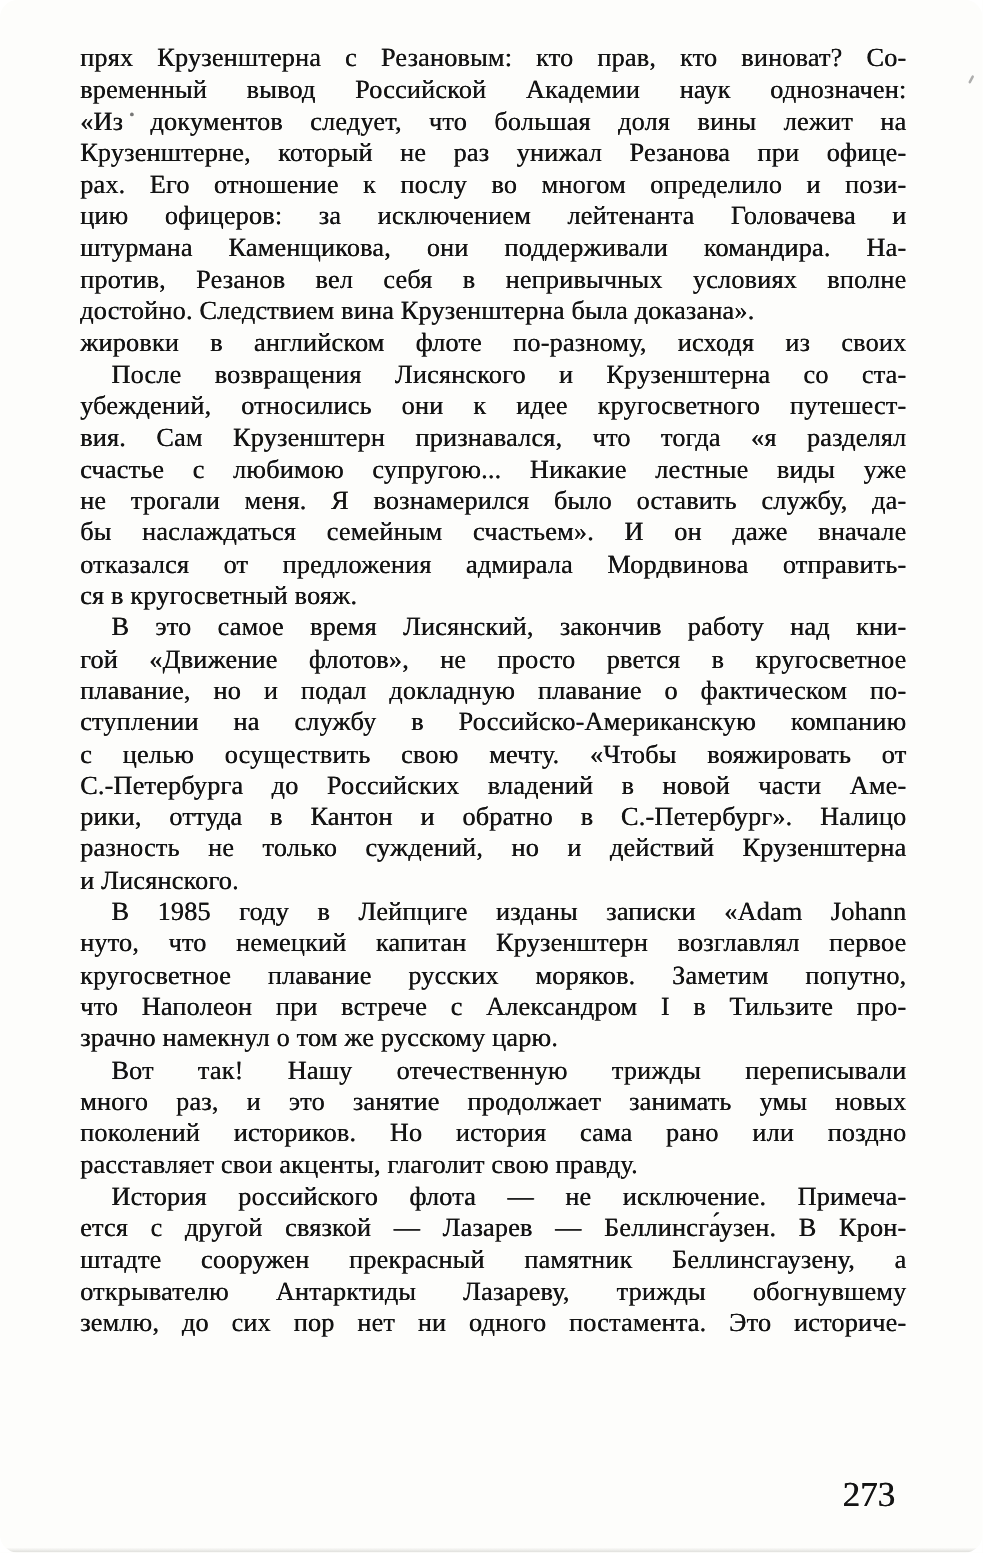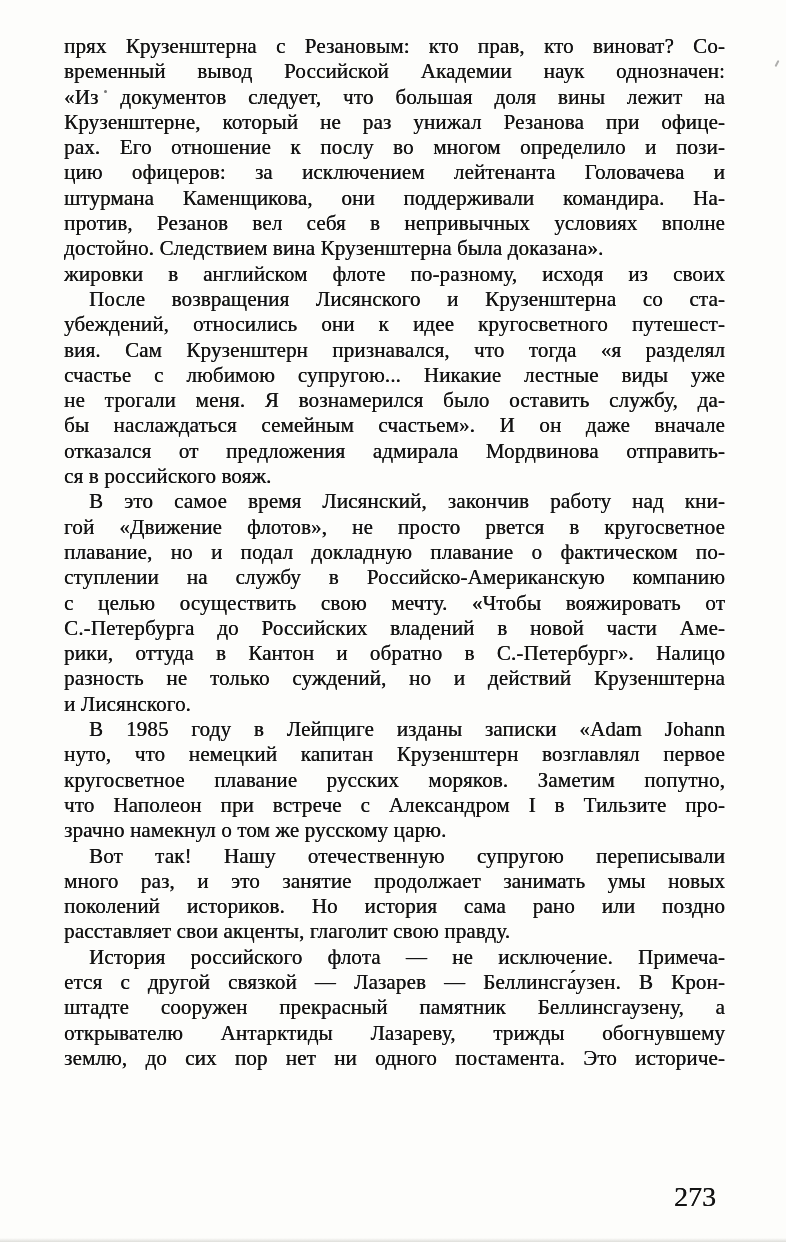--- a/index.html
+++ b/index.html
@@ -13,20 +13,21 @@
     overflow: hidden;
   }
   .page {
     position: relative;
     width: 786px;
     height: 1242px;
     background: var(--paper, #fdfdfb);
     font-family: "Liberation Serif", "DejaVu Serif", serif;
     color: var(--ink, #141414);
     overflow: hidden;
+    border-radius: 14px;
   }
   .text-block {
     position: absolute;
     left: 64px;
     top: 34px;
     width: 661px;
   }
   .paragraph {
     margin: 0;
     padding: 0;
@@ -102,42 +103,42 @@
       </div>
       <div class="paragraph">
         <div class="line">жировки в английском флоте по-разному, исходя из своих</div>
         <div class="line indent">После возвращения Лисянского и Крузенштерна со ста-</div>
         <div class="line">убеждений, относились они к идее кругосветного путешест-</div>
         <div class="line">вия. Сам Крузенштерн признавался, что тогда «я разделял</div>
         <div class="line">счастье с любимою супругою... Никакие лестные виды уже</div>
         <div class="line">не трогали меня. Я вознамерился было оставить службу, да-</div>
         <div class="line">бы наслаждаться семейным счастьем». И он даже вначале</div>
         <div class="line">отказался от предложения адмирала Мордвинова отправить-</div>
-        <div class="line last">ся в российского вояж.</div>
+        <div class="line last">ся в кругосветный вояж.</div>
       </div>
       <div class="paragraph">
         <div class="line indent">В это самое время Лисянский, закончив работу над кни-</div>
         <div class="line">гой «Движение флотов», не просто рвется в кругосветное</div>
         <div class="line">плавание, но и подал докладную плавание о фактическом по-</div>
         <div class="line">ступлении на службу в Российско-Американскую компанию</div>
         <div class="line">с целью осуществить свою мечту. «Чтобы вояжировать от</div>
         <div class="line">С.-Петербурга до Российских владений в новой части Аме-</div>
         <div class="line">рики, оттуда в Кантон и обратно в С.-Петербург». Налицо</div>
         <div class="line">разность не только суждений, но и действий Крузенштерна</div>
         <div class="line last">и Лисянского.</div>
       </div>
       <div class="paragraph">
         <div class="line indent">В 1985 году в Лейпциге изданы записки «Adam Johann</div>
         <div class="line">нуто, что немецкий капитан Крузенштерн возглавлял первое</div>
         <div class="line">кругосветное плавание русских моряков. Заметим попутно,</div>
         <div class="line">что Наполеон при встрече с Александром I в Тильзите про-</div>
         <div class="line last">зрачно намекнул о том же русскому царю.</div>
       </div>
       <div class="paragraph">
-        <div class="line indent">Вот так! Нашу отечественную супругою переписывали</div>
+        <div class="line indent">Вот так! Нашу отечественную трижды переписывали</div>
         <div class="line">много раз, и это занятие продолжает занимать умы новых</div>
         <div class="line">поколений историков. Но история сама рано или поздно</div>
         <div class="line last">расставляет свои акценты, глаголит свою правду.</div>
       </div>
       <div class="paragraph">
         <div class="line indent">История российского флота — не исключение. Примеча-</div>
         <div class="line">ется с другой связкой — Лазарев — Беллинсга́узен. В Крон-</div>
         <div class="line">штадте сооружен прекрасный памятник Беллинсгаузену, а</div>
         <div class="line">открывателю Антарктиды Лазареву, трижды обогнувшему</div>
         <div class="line">землю, до сих пор нет ни одного постамента. Это историче-</div>

